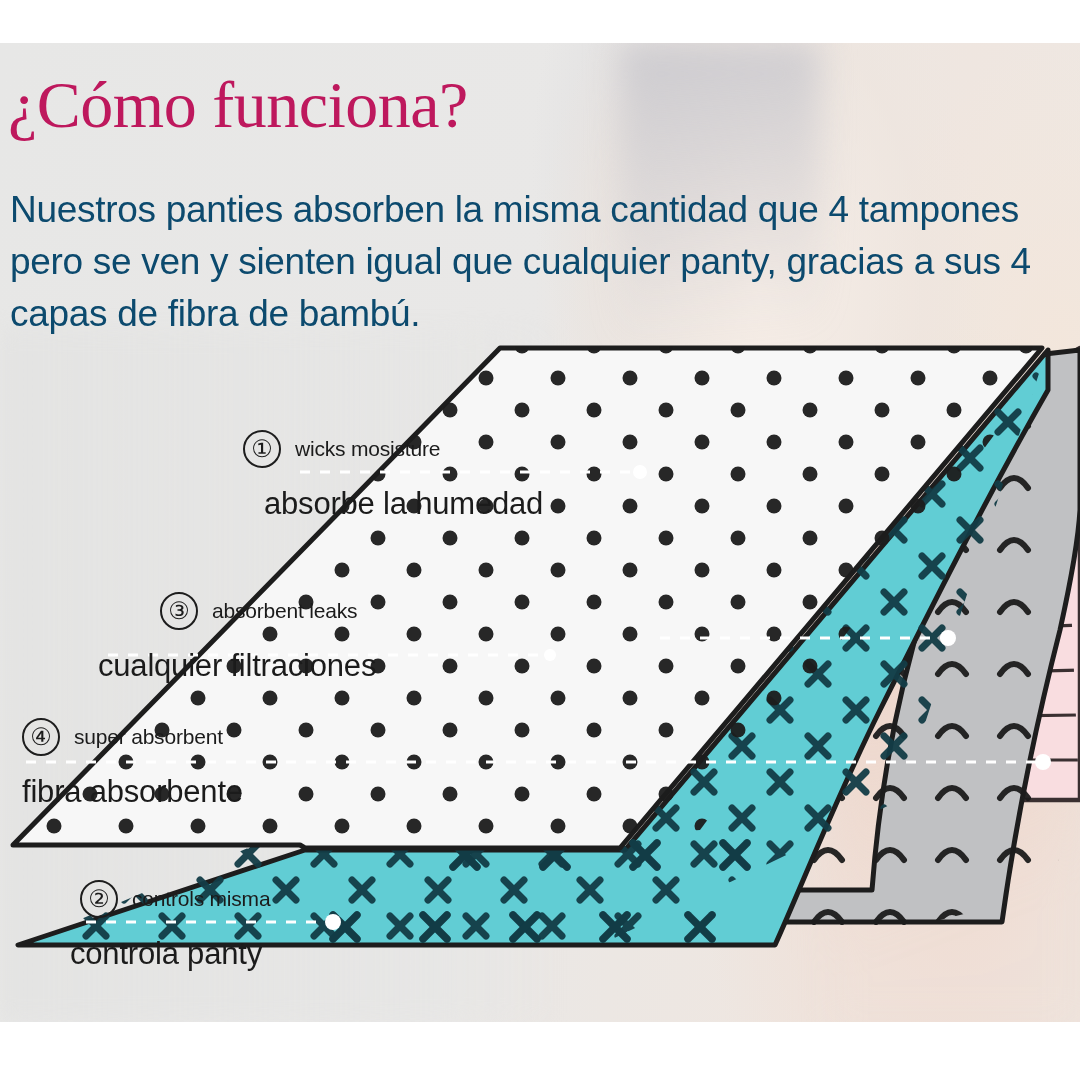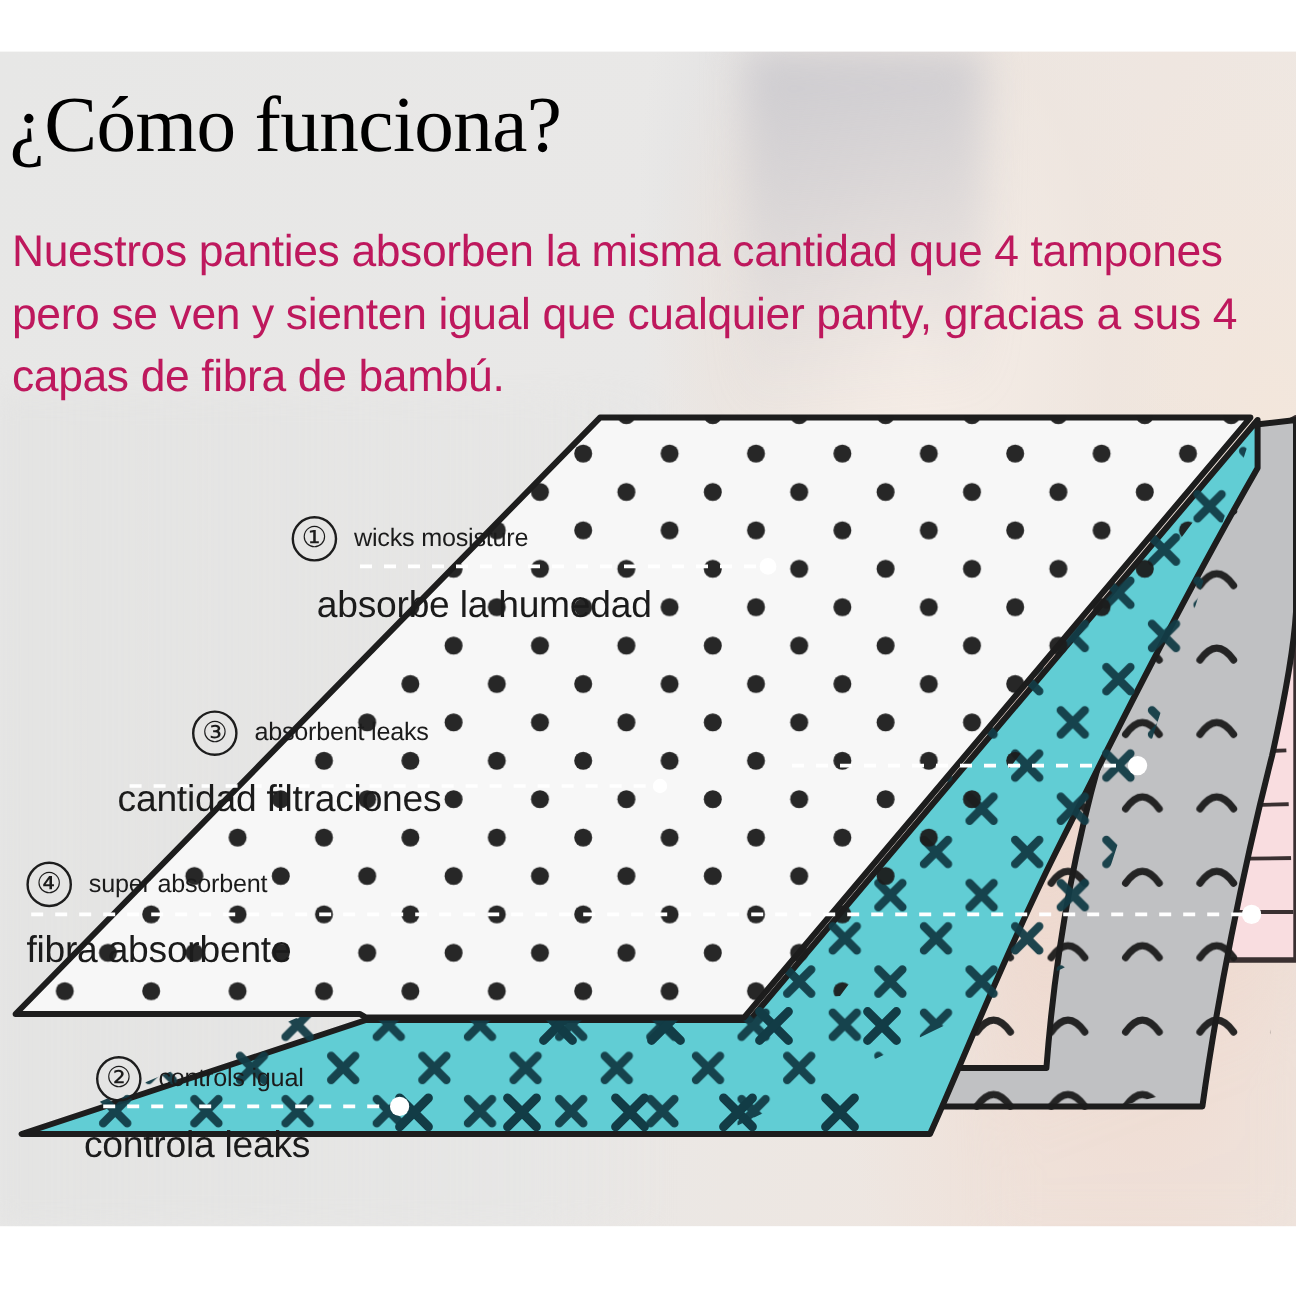--- a/index.html
+++ b/index.html
@@ -43,29 +43,29 @@
     filter:blur(10px);
   }
   .top-white{position:absolute;left:0;top:0;width:1080px;height:43px;background:#fff;}
   .bot-white{position:absolute;left:0;top:1022px;width:1080px;height:58px;background:#fff;}
 
   
   .title{
     position:absolute;left:8px;top:72px;
     font-family:"Liberation Serif", serif;
     font-size:66px;line-height:1;
-    color:#000000;
+    color:#be185d;
     letter-spacing:-0.5px;
     white-space:nowrap;
   }
   .intro{
     position:absolute;left:10px;top:184px;width:1022px;
     font-family:"Liberation Sans", sans-serif;
     font-size:37px;line-height:52px;
-    color:#be185d;
+    color:#0c4a6e;
     letter-spacing:-0.3px;
   }
 
   
   .diagram{position:absolute;left:0;top:330px;width:1080px;height:692px;}
 
   
   .callout{position:absolute;color:#1b1b1b;}
   .cl-row{display:flex;align-items:center;white-space:nowrap;}
   .num{
@@ -222,32 +222,32 @@
       <span class="en">wicks mosisture</span>
     </div>
     <div class="es">absorbe la humedad</div>
   </div>
 
   <div class="callout c3">
     <div class="cl-row">
       <span class="num">③</span>
       <span class="en">absorbent leaks</span>
     </div>
-    <div class="es">cantidad filtraciones</div>
+    <div class="es">cualquier filtraciones</div>
   </div>
 
   <div class="callout c4">
     <div class="cl-row">
       <span class="num">④</span>
       <span class="en">super absorbent</span>
     </div>
     <div class="es">fibra absorbente</div>
   </div>
 
   <div class="callout c2">
     <div class="cl-row">
       <span class="num">②</span>
-      <span class="en">controls igual</span>
-    </div>
-    <div class="es">controla leaks</div>
+      <span class="en">controls misma</span>
+    </div>
+    <div class="es">controla panty</div>
   </div>
 
 </div>
 
 </body></html>

